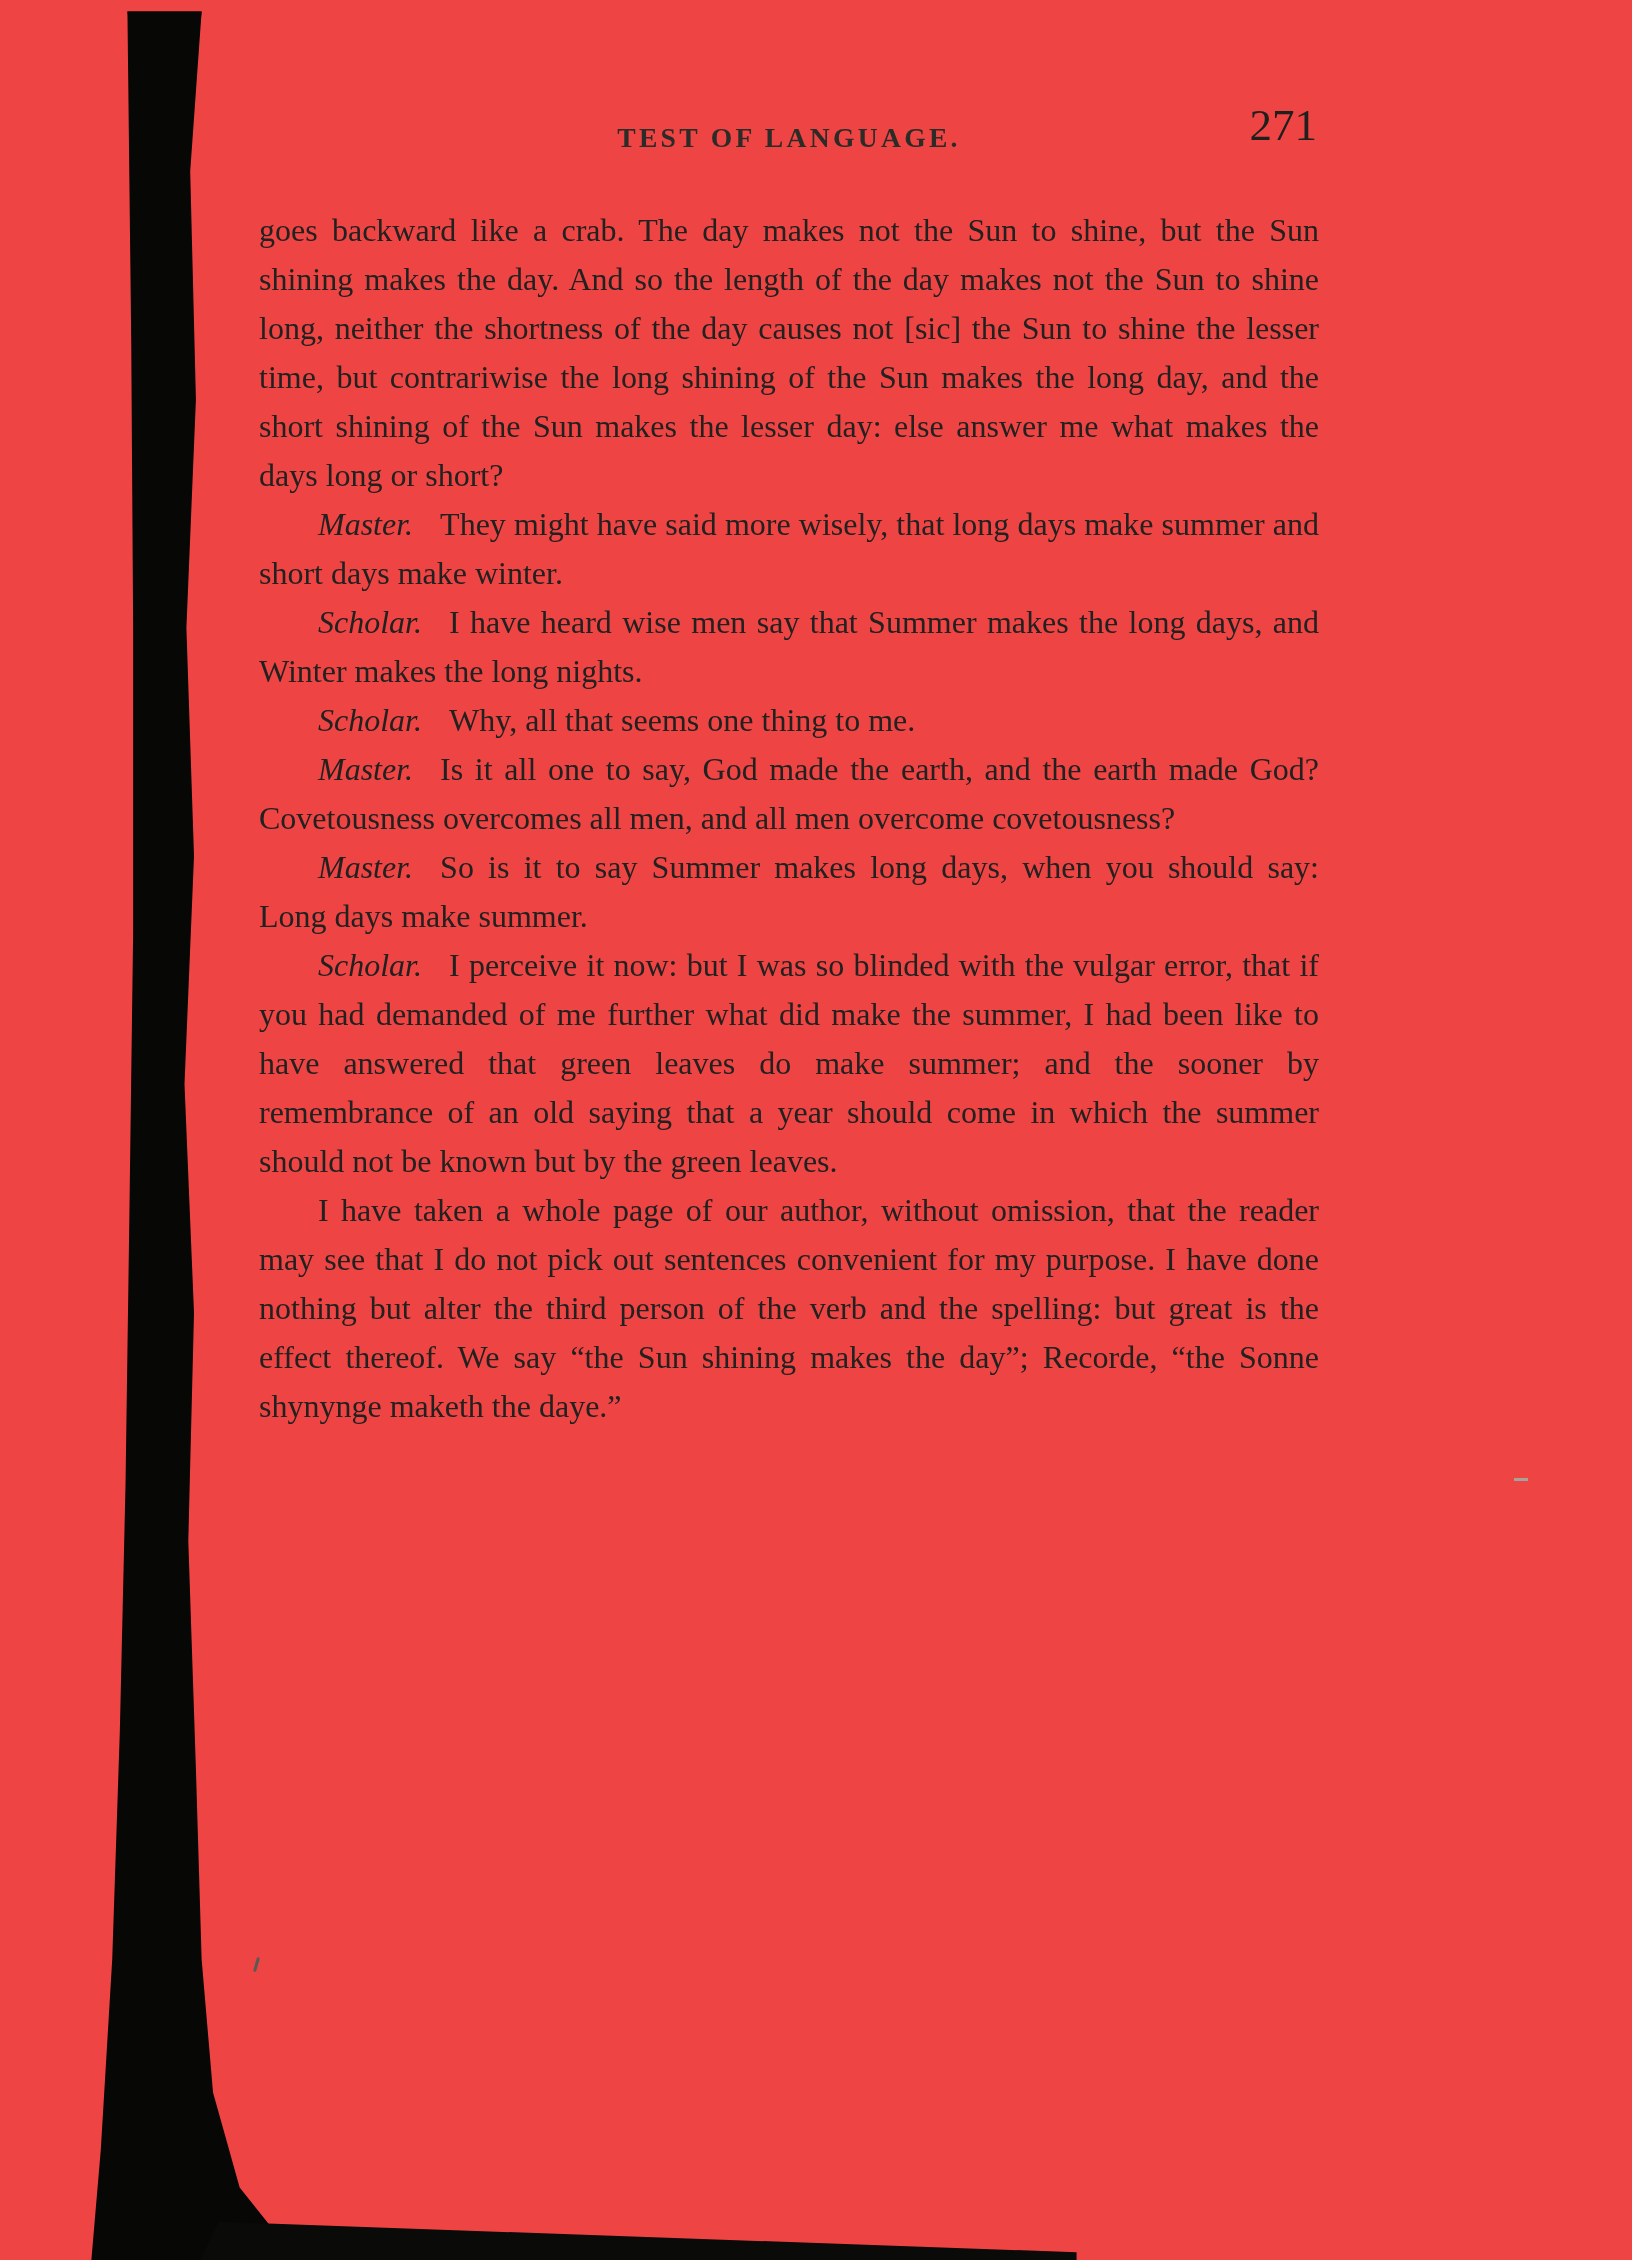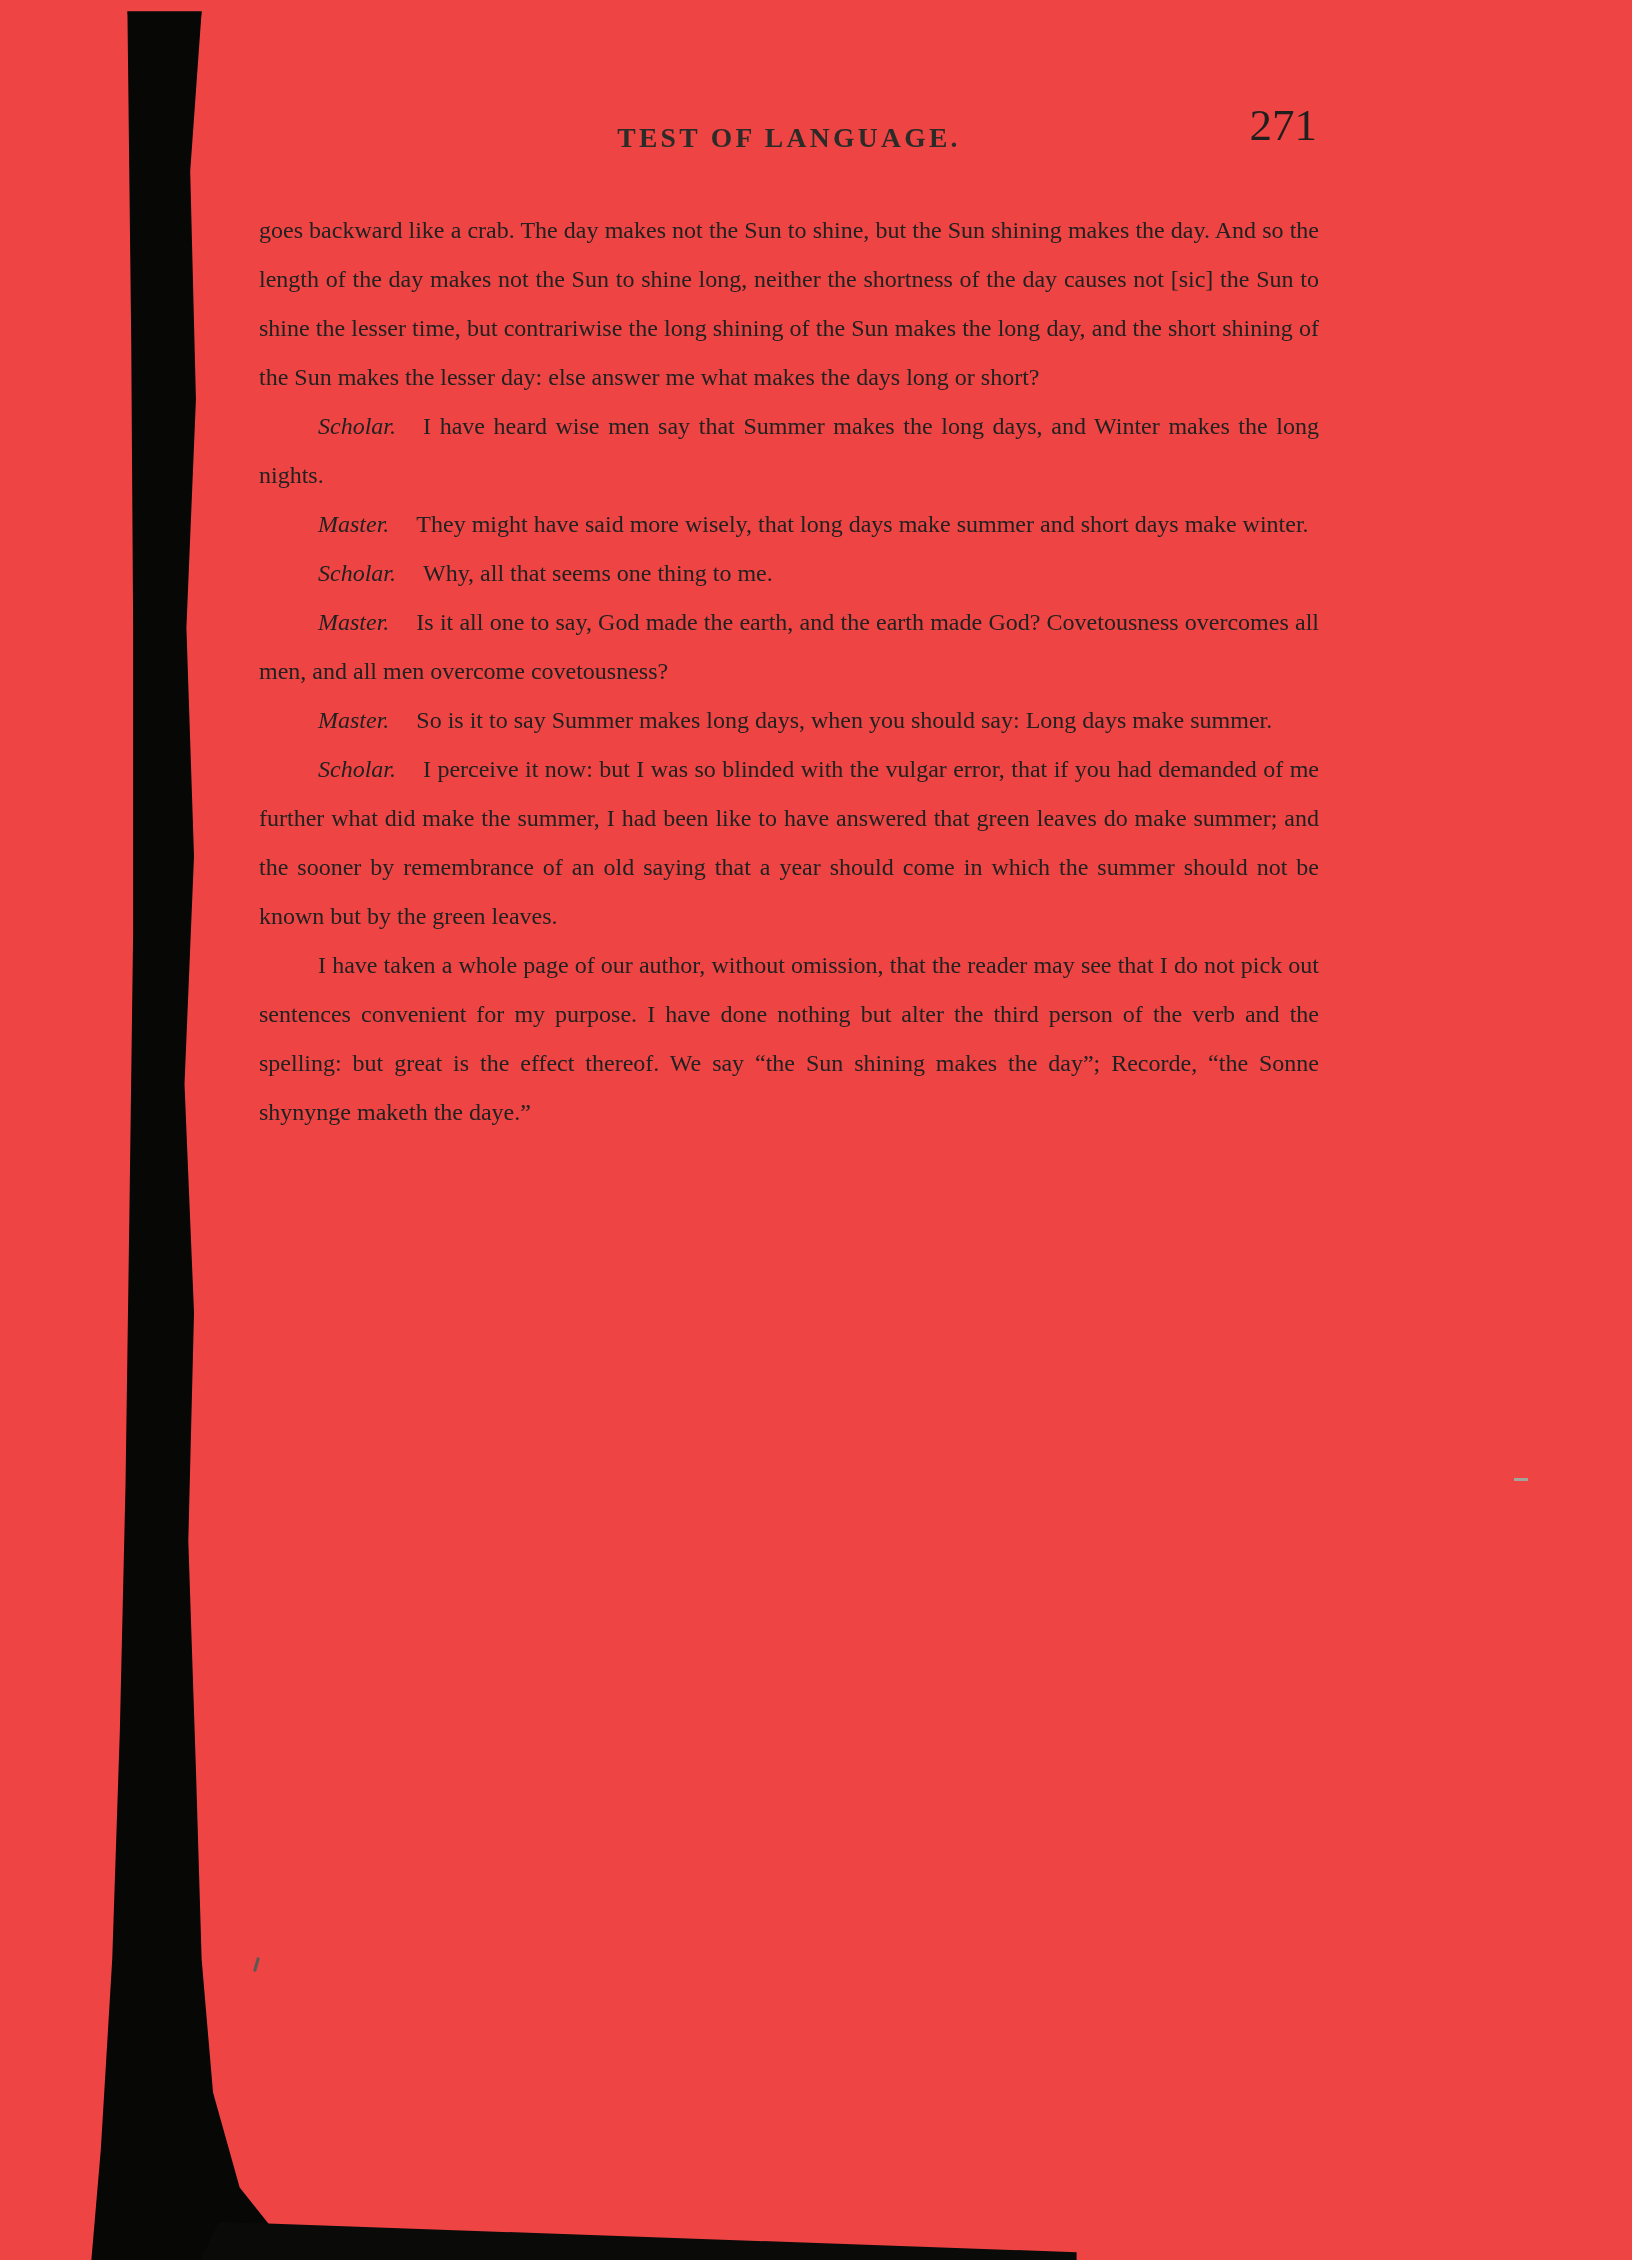--- a/index.html
+++ b/index.html
@@ -41,21 +41,21 @@
   .page-number {
     position: absolute;
     right: 1.9px;
     top: -3.8px;
     font-size: 45px;
     color: #1f1f1d;
   }
   .body-text { margin-top: 25px; }
   .body-text p {
     margin: 0;
-    font-size: 24px;
+    font-size: 32px;
     line-height: 49px;
     text-align: justify;
     color: #212120;
   }
   .body-text p.indent { text-indent: 59px; }
   .speaker { font-style: italic; padding-right: 27px; }
   .speck-vert {
     position: absolute;
     left: 255px; top: 1957px;
     width: 2.9px; height: 15px;
@@ -84,22 +84,22 @@
   <div class="speck-vert"></div>
   <div class="speck-dash"></div>
 
   <div class="content">
     <div class="header-row">
       <span class="running-title">TEST OF LANGUAGE.</span>
       <span class="page-number">271</span>
     </div>
     <div class="body-text" id="paragraphs">
         <p>goes backward like a crab.  The day makes not the Sun to shine, but the Sun shining makes the day.  And so the length of the day makes not the Sun to shine long, neither the shortness of the day causes not [sic] the Sun to shine the lesser time, but contrariwise the long shining of the Sun makes the long day, and the short shining of the Sun makes the lesser day: else answer me what makes the days long or short?</p>
+        <p class="indent"><span class="speaker">Master.</span>They might have said more wisely, that long days make summer and short days make winter.</p>
         <p class="indent"><span class="speaker">Scholar.</span>I have heard wise men say that Summer makes the long days, and Winter makes the long nights.</p>
-        <p class="indent"><span class="speaker">Master.</span>They might have said more wisely, that long days make summer and short days make winter.</p>
         <p class="indent"><span class="speaker">Scholar.</span>Why, all that seems one thing to me.</p>
         <p class="indent"><span class="speaker">Master.</span>Is it all one to say, God made the earth, and the earth made God?  Covetousness overcomes all men, and all men overcome covetousness?</p>
         <p class="indent"><span class="speaker">Master.</span>So is it to say Summer makes long days, when you should say: Long days make summer.</p>
         <p class="indent"><span class="speaker">Scholar.</span>I perceive it now: but I was so blinded with the vulgar error, that if you had demanded of me further what did make the summer, I had been like to have answered that green leaves do make summer; and the sooner by remembrance of an old saying that a year should come in which the summer should not be known but by the green leaves.</p>
         <p class="indent">I have taken a whole page of our author, without omission, that the reader may see that I do not pick out sentences convenient for my purpose.  I have done nothing but alter the third person of the verb and the spelling: but great is the effect thereof.  We say “the Sun shining makes the day”; Recorde, “the Sonne shynynge maketh the daye.”</p>
       </div>
   </div>
 
 </div>
 

